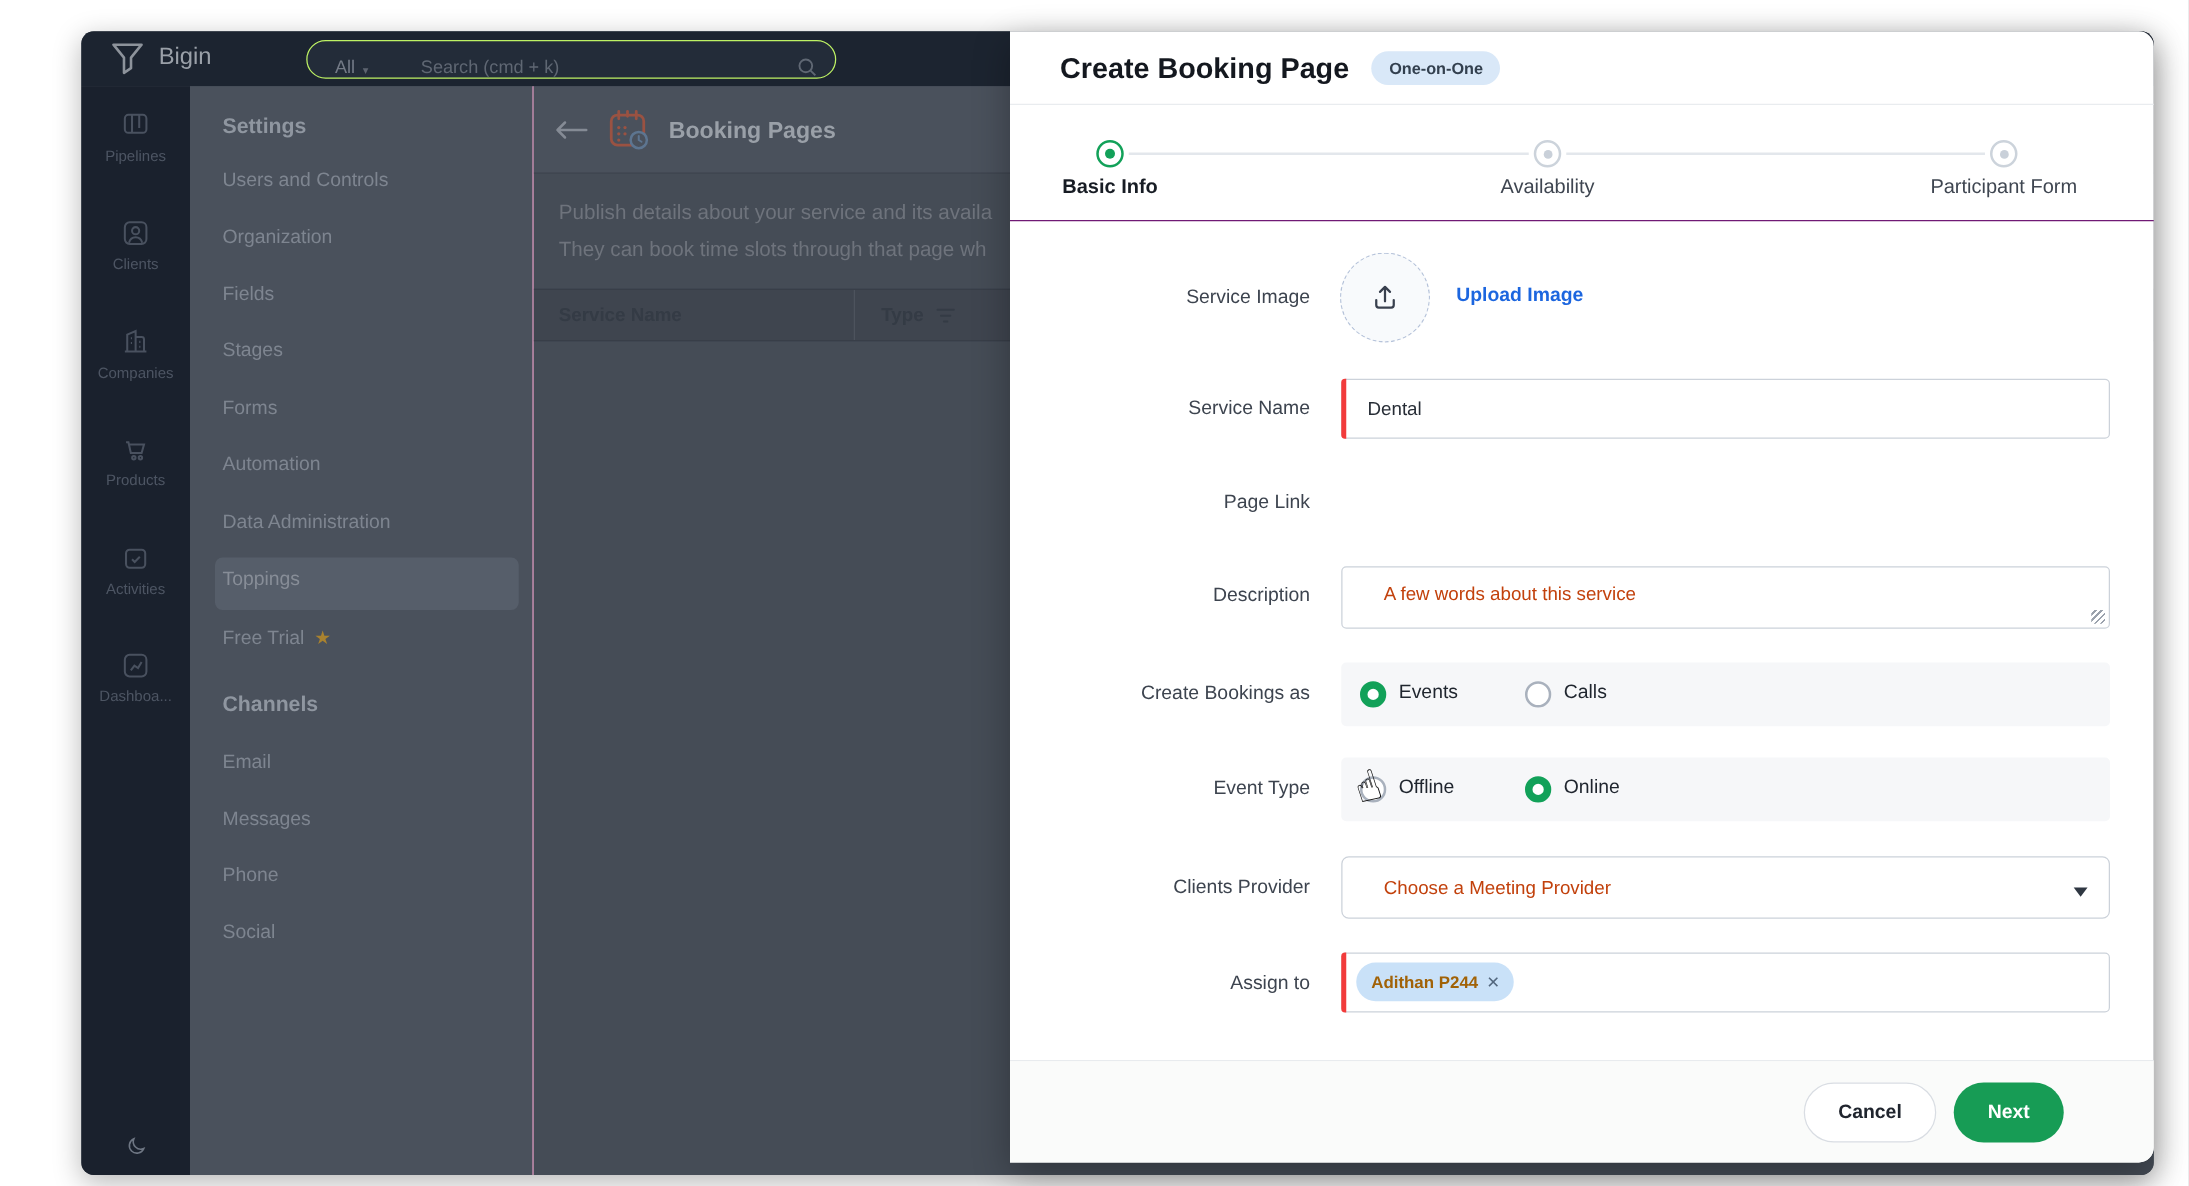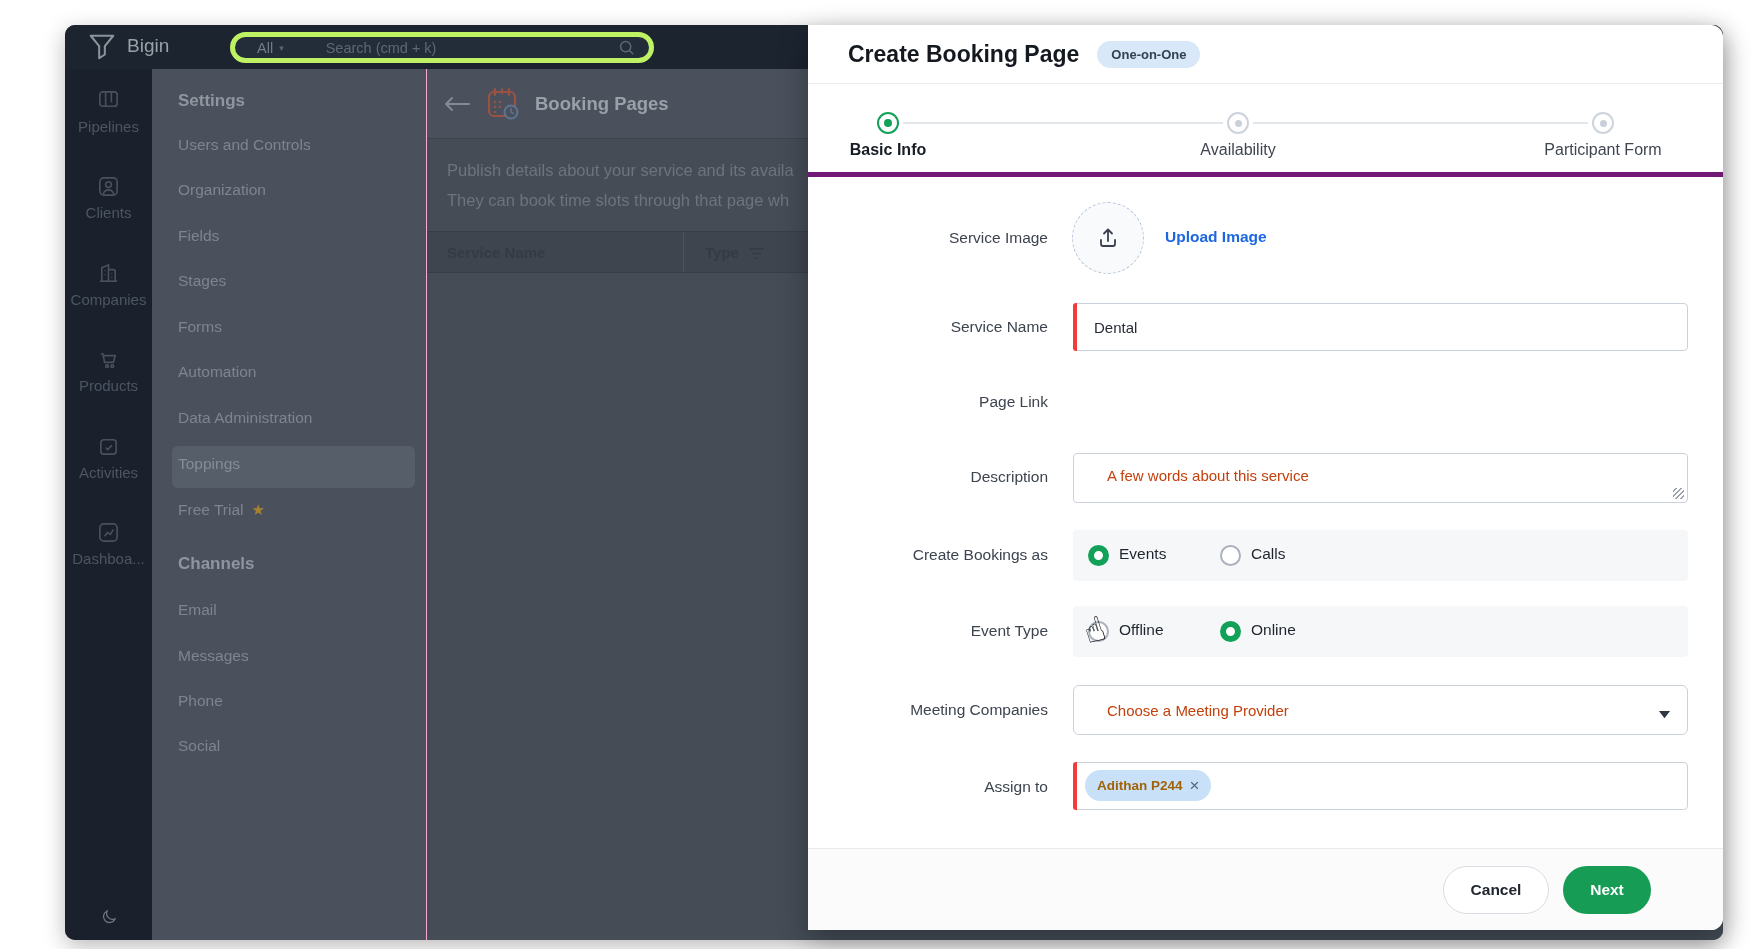--- a/index.html
+++ b/index.html
@@ -7,32 +7,32 @@
   .stage { position: relative; width: 1751px; height: 949px; background: #ffffff; overflow: hidden; }
 
   
   .app { position: absolute; left: 65px; top: 25px; width: 1658px; height: 915px;
          border-radius: 10px; overflow: hidden; background: #454c56;
          box-shadow: 0 6px 22px rgba(0,0,0,.28); }
 
   .topbar { position: absolute; left: 0; top: 0; right: 0; height: 44px; background: #1c2430; }
   .logo { position: absolute; left: 22px; top: 7px; width: 30px; height: 30px; color: #8d939b; }
   .brand { position: absolute; left: 62px; top: 10px; font-size: 19px; font-weight: 500; color: #9aa0a8; }
-  .searchpill { position: absolute; left: 165px; top: 7px; width: 424px; height: 31px; border-radius: 16px;
-                background: #232c39; border: 5px solid #bef264; display: flex; align-items: center; }
+  .searchpill { position: absolute; left: 180px; top: 7px; width: 424px; height: 31px; border-radius: 16px;
+                background: #232c39; border: 1px solid #bef264; display: flex; align-items: flex-end; }
   .scope { margin-left: 22px; font-size: 14.5px; color: #747b87; }
   .scope-caret { margin-left: 6px; font-size: 9px; color: #5d6470; }
   .search-ph { margin-left: 42px; font-size: 14.5px; color: #5f6773; }
   .search-ic { margin-left: auto; margin-right: 14px; width: 17px; height: 17px; color: #5f6773; }
 
   .rail { position: absolute; left: 0; top: 44px; bottom: 0; width: 87px; background: #1a212d; }
   .rail-item { position: absolute; left: 0; width: 87px; height: 62px; display: flex; flex-direction: column;
                align-items: center; gap: 6px; color: #49515f; cursor: pointer; }
   .rail-item svg { width: 23px; height: 23px; }
-  .rail-label { font-size: 15px; color: #4d5563; max-width: 80px; white-space: nowrap; }
+  .rail-label { font-size: 12px; color: #4d5563; max-width: 80px; white-space: nowrap; }
   .moon { position: absolute; left: 0; right: 0; bottom: 14px; display: flex; justify-content: center; color: #6e7683; }
   .moon svg { width: 18px; height: 18px; }
 
   .settings-panel { position: absolute; left: 87px; top: 44px; bottom: 0; width: 275px;
                     background: #4a515c; border-right: 1px solid #f9a8d4; }
   .sp-header { position: absolute; left: 26px; font-size: 17px; font-weight: 700; color: #8f96a0; }
   .sp-item { position: absolute; left: 26px; font-size: 15.5px; color: #7e8590; cursor: pointer; white-space: nowrap; }
   .sp-active-bg { position: absolute; left: 20px; top: 377px; width: 243px; height: 42px;
                   background: #565e6a; border-radius: 6px; }
   .star { color: #a9822f; font-size: 15px; margin-left: 8px; }
@@ -54,21 +54,21 @@
 
   
   .modal { position: absolute; left: 808px; top: 25px; width: 915px; height: 905px; background: #ffffff;
            border-radius: 0 12px 12px 0; box-shadow: 0 10px 30px rgba(0,0,0,.30); z-index: 3; }
   .modal-header { position: absolute; left: 0; top: 0; right: 0; height: 59px; border-bottom: 1px solid #e9ecef;
                   display: flex; align-items: center; padding-left: 40px; gap: 18px; }
   .modal-title { font-size: 23px; font-weight: 700; color: #14181f; }
   .badge { background: #d9e8f8; color: #33404f; font-size: 13px; font-weight: 700;
            padding: 6px 14px; border-radius: 14px; }
 
-  .stepper { position: absolute; left: 0; top: 59px; right: 0; height: 93px; border-bottom: 5px solid #701a75; }
+  .stepper { position: absolute; left: 0; top: 59px; right: 0; height: 93px; border-bottom: 1px solid #701a75; }
   .step-line { position: absolute; top: 38px; height: 2px; background: #e3e7ec; }
   .step-circle { position: absolute; top: 28px; width: 22px; height: 22px; border-radius: 50%;
                  background: #fff; display: flex; align-items: center; justify-content: center; cursor: pointer; }
   .step-circle.active { border: 2px solid #12a159; }
   .step-circle.active .dot { width: 8px; height: 8px; border-radius: 50%; background: #12a159; }
   .step-circle.pending { border: 2px solid #ccd3db; }
   .step-circle.pending .dot { width: 7px; height: 7px; border-radius: 50%; background: #c9d0d9; }
   .step-label { position: absolute; top: 57px; font-size: 16px; color: #3f4651; transform: translateX(-50%); white-space: nowrap; }
   .step-label.active { font-weight: 700; color: #171c24; }
 
@@ -319,21 +319,21 @@
 
     <div class="flabel" style="top:597px">Event Type</div>
     <div class="strip" style="top:581px">
       <span class="radio unsel" style="left:15px"></span>
       <span class="radio-label" style="left:46px">Offline</span>
       <span class="radio sel" style="left:147px"></span>
       <span class="radio-label" style="left:178px">Online</span>
     </div>
     <span class="cursor-hand">☝</span>
 
-    <div class="flabel" style="top:676px">Meeting Companies</div>
+    <div class="flabel" style="top:676px">Clients Provider</div>
     <div class="field" style="top:660px;height:50px;border-radius:6px">
       <span class="fph">Choose a Meeting Provider</span>
       <span class="select-chevron">
         <svg viewBox="0 0 14 10" fill="currentColor">
             <path d="M1 1h12L7 9z"></path>
           </svg>
       </span>
     </div>
 
     <div class="flabel" style="top:753px">Assign to</div>

